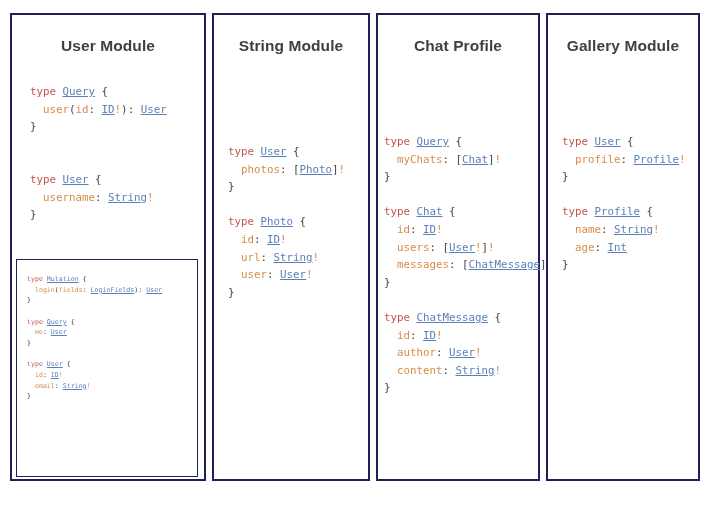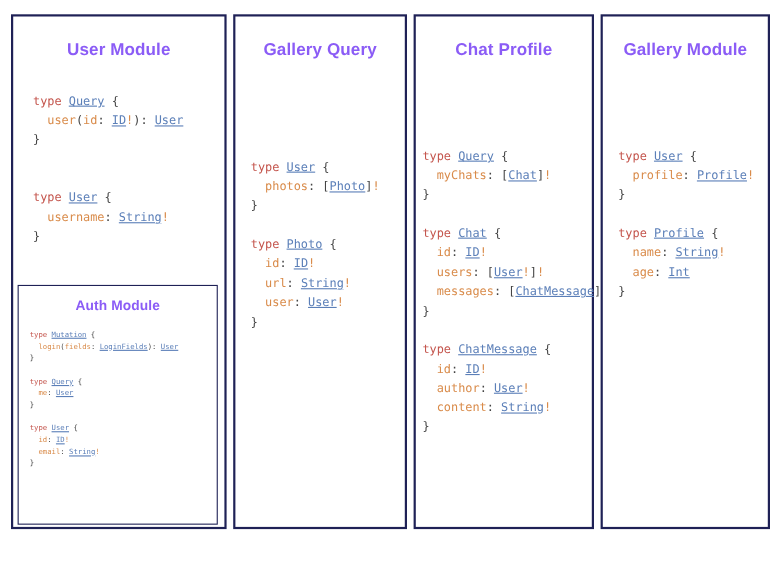--- a/index.html
+++ b/index.html
@@ -25,21 +25,21 @@
   .card {
     position: absolute;
     background: #ffffff;
     border: 2.5px solid #1f2156;
     box-sizing: border-box;
   }
 
   .card-title {
     text-align: center;
     font-weight: bold;
-    color: #8b5cf6;
+    color: #404040;
     letter-spacing: 0.1px;
     font-family: "Liberation Sans", sans-serif;
   }
 
   .card > .card-title {
     font-size: 15.5px;
     margin-top: 22px;
     margin-bottom: 0;
   }
 
@@ -90,27 +90,26 @@
 </head>
 <body>
 
 <div id="board">
 
   <div class="card" id="card-user">
     <div class="card-title">User Module</div>
     <div class="code code-big" id="code-user"><span class="blank"><span class="kw">type </span><span class="tn">Query</span><span class="pn"> {</span></span><span class="blank"><span class="pn">  </span><span class="fld">user</span><span class="pn">(</span><span class="fld">id</span><span class="pn">: </span><span class="tn">ID</span><span class="bang">!</span><span class="pn">)</span><span class="pn">: </span><span class="tn">User</span></span><span class="blank"><span class="pn">}</span></span><span class="blank">​</span><span class="blank">​</span><span class="blank"><span class="kw">type </span><span class="tn">User</span><span class="pn"> {</span></span><span class="blank"><span class="pn">  </span><span class="fld">username</span><span class="pn">: </span><span class="tn">String</span><span class="bang">!</span></span><span class="blank"><span class="pn">}</span></span></div>
 
     <div class="card nested" id="card-auth">
-      <div class="card-title">Auth Module</div>
       <div class="code code-small" id="code-auth"><span class="blank"><span class="kw">type </span><span class="tn">Mutation</span><span class="pn"> {</span></span><span class="blank"><span class="pn">  </span><span class="fld">login</span><span class="pn">(</span><span class="fld">fields</span><span class="pn">: </span><span class="tn">LoginFields</span><span class="pn">)</span><span class="pn">: </span><span class="tn">User</span></span><span class="blank"><span class="pn">}</span></span><span class="blank">​</span><span class="blank"><span class="kw">type </span><span class="tn">Query</span><span class="pn"> {</span></span><span class="blank"><span class="pn">  </span><span class="fld">me</span><span class="pn">: </span><span class="tn">User</span></span><span class="blank"><span class="pn">}</span></span><span class="blank">​</span><span class="blank"><span class="kw">type </span><span class="tn">User</span><span class="pn"> {</span></span><span class="blank"><span class="pn">  </span><span class="fld">id</span><span class="pn">: </span><span class="tn">ID</span><span class="bang">!</span></span><span class="blank"><span class="pn">  </span><span class="fld">email</span><span class="pn">: </span><span class="tn">String</span><span class="bang">!</span></span><span class="blank"><span class="pn">}</span></span></div>
     </div>
   </div>
 
   <div class="card" id="card-gallery">
-    <div class="card-title">Gallery Query</div>
+    <div class="card-title">String Module</div>
     <div class="code code-big" id="code-gallery"><span class="blank"><span class="kw">type </span><span class="tn">User</span><span class="pn"> {</span></span><span class="blank"><span class="pn">  </span><span class="fld">photos</span><span class="pn">: </span><span class="pn">[</span><span class="tn">Photo</span><span class="pn">]</span><span class="bang">!</span></span><span class="blank"><span class="pn">}</span></span><span class="blank">​</span><span class="blank"><span class="kw">type </span><span class="tn">Photo</span><span class="pn"> {</span></span><span class="blank"><span class="pn">  </span><span class="fld">id</span><span class="pn">: </span><span class="tn">ID</span><span class="bang">!</span></span><span class="blank"><span class="pn">  </span><span class="fld">url</span><span class="pn">: </span><span class="tn">String</span><span class="bang">!</span></span><span class="blank"><span class="pn">  </span><span class="fld">user</span><span class="pn">: </span><span class="tn">User</span><span class="bang">!</span></span><span class="blank"><span class="pn">}</span></span></div>
   </div>
 
   <div class="card" id="card-chat">
     <div class="card-title">Chat Profile</div>
     <div class="code code-big" id="code-chat"><span class="blank"><span class="kw">type </span><span class="tn">Query</span><span class="pn"> {</span></span><span class="blank"><span class="pn">  </span><span class="fld">myChats</span><span class="pn">: </span><span class="pn">[</span><span class="tn">Chat</span><span class="pn">]</span><span class="bang">!</span></span><span class="blank"><span class="pn">}</span></span><span class="blank">​</span><span class="blank"><span class="kw">type </span><span class="tn">Chat</span><span class="pn"> {</span></span><span class="blank"><span class="pn">  </span><span class="fld">id</span><span class="pn">: </span><span class="tn">ID</span><span class="bang">!</span></span><span class="blank"><span class="pn">  </span><span class="fld">users</span><span class="pn">: </span><span class="pn">[</span><span class="tn">User</span><span class="bang">!</span><span class="pn">]</span><span class="bang">!</span></span><span class="blank"><span class="pn">  </span><span class="fld">messages</span><span class="pn">: </span><span class="pn">[</span><span class="tn">ChatMessage</span><span class="pn">]</span><span class="bang">!</span></span><span class="blank"><span class="pn">}</span></span><span class="blank">​</span><span class="blank"><span class="kw">type </span><span class="tn">ChatMessage</span><span class="pn"> {</span></span><span class="blank"><span class="pn">  </span><span class="fld">id</span><span class="pn">: </span><span class="tn">ID</span><span class="bang">!</span></span><span class="blank"><span class="pn">  </span><span class="fld">author</span><span class="pn">: </span><span class="tn">User</span><span class="bang">!</span></span><span class="blank"><span class="pn">  </span><span class="fld">content</span><span class="pn">: </span><span class="tn">String</span><span class="bang">!</span></span><span class="blank"><span class="pn">}</span></span></div>
   </div>
 
   <div class="card" id="card-profile">
     <div class="card-title">Gallery Module</div>

